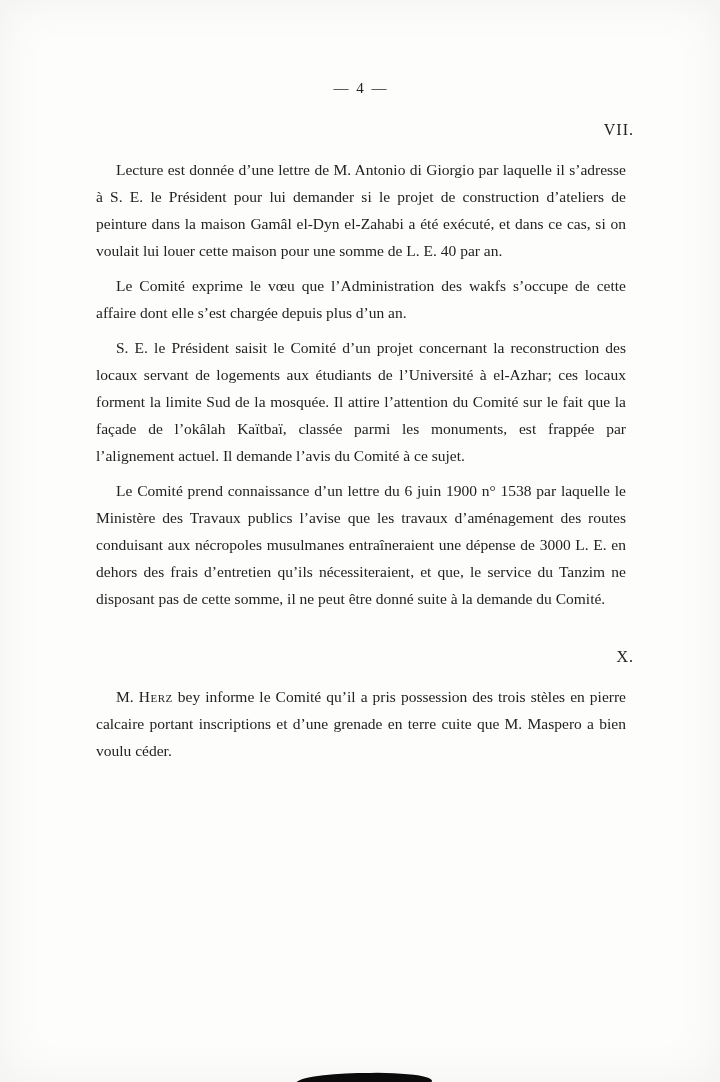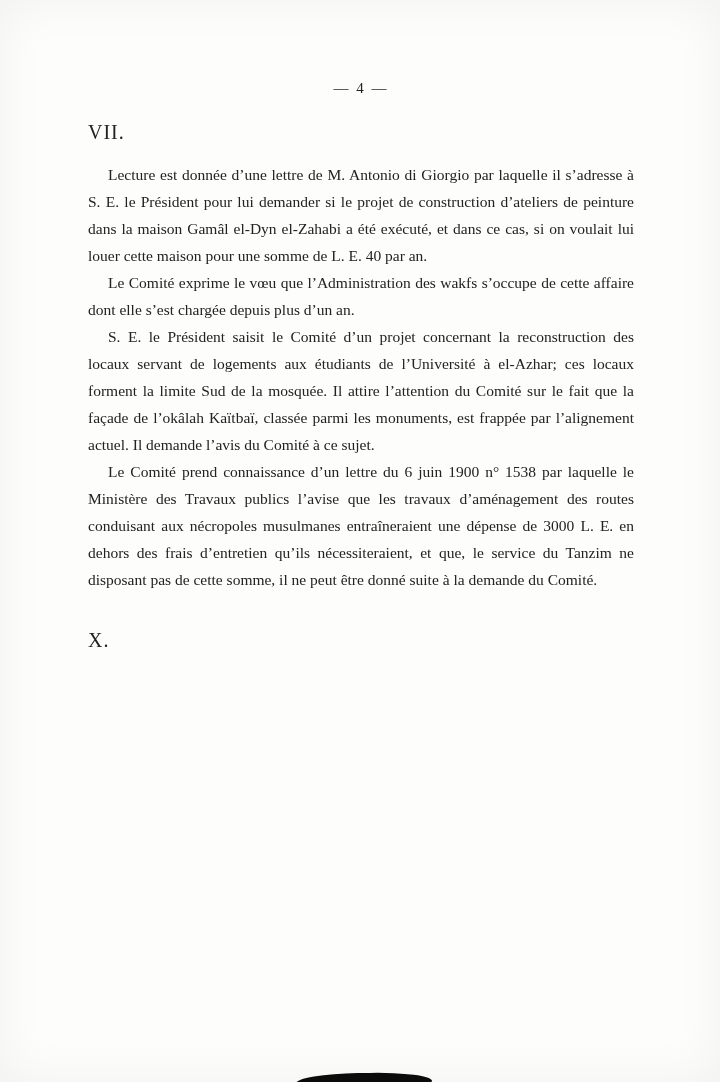--- a/index.html
+++ b/index.html
@@ -25,31 +25,31 @@
     top: 80px;
     width: 546px;
   }
   .page-number {
     text-align: center;
     font-size: 15px;
     letter-spacing: 2px;
     margin-bottom: 6px;
   }
   .section-heading {
-    text-align: left;
-    font-size: 20px;
+    text-align: right;
+    font-size: 16px;
     font-weight: normal;
     letter-spacing: 1px;
     margin: 36px 0 17px 0;
   }
   .doc-section:first-of-type .section-heading {
     margin-top: 24px;
   }
   .para {
-    margin: 0;
+    margin: 8px;
     font-size: 15.5px;
     line-height: 27px;
     text-align: justify;
     text-indent: 20px;
     hyphens: auto;
     -webkit-hyphens: auto;
   }
   .smallcaps {
     font-variant: small-caps;
     letter-spacing: 0.5px;
@@ -82,17 +82,18 @@
     <section class="doc-section">
       <p class="para">S. E. le Président saisit le Comité d’un projet concernant la reconstruction des locaux servant de logements aux étudiants de l’Université à el-Azhar; ces locaux forment la limite Sud de la mosquée. Il attire l’attention du Comité sur le fait que la façade de l’okâlah Kaïtbaï, classée parmi les monuments, est frappée par l’alignement actuel. Il demande l’avis du Comité à ce sujet.</p>
     </section>
 
     <section class="doc-section">
       <p class="para">Le Comité prend connaissance d’un lettre du 6 juin 1900 n° 1538 par laquelle le Ministère des Travaux publics l’avise que les travaux d’aménagement des routes conduisant aux nécropoles musulmanes entraîneraient une dépense de 3000 L. E. en dehors des frais d’entretien qu’ils nécessiteraient, et que, le service du Tanzim ne disposant pas de cette somme, il ne peut être donné suite à la demande du Comité.</p>
     </section>
 
     <section class="doc-section">
       <h2 class="section-heading">X.</h2>
+      <p class="para"><span>M. </span><span class="smallcaps">Herz</span><span> bey informe le Comité qu’il a pris possession des trois stèles en pierre calcaire portant inscriptions et d’une grenade en terre cuite que M. Maspero a bien voulu céder.</span></p>
     </section>
 
   </div>
   <div class="scan-artifact"></div>
 </main>
 
 </body></html>

